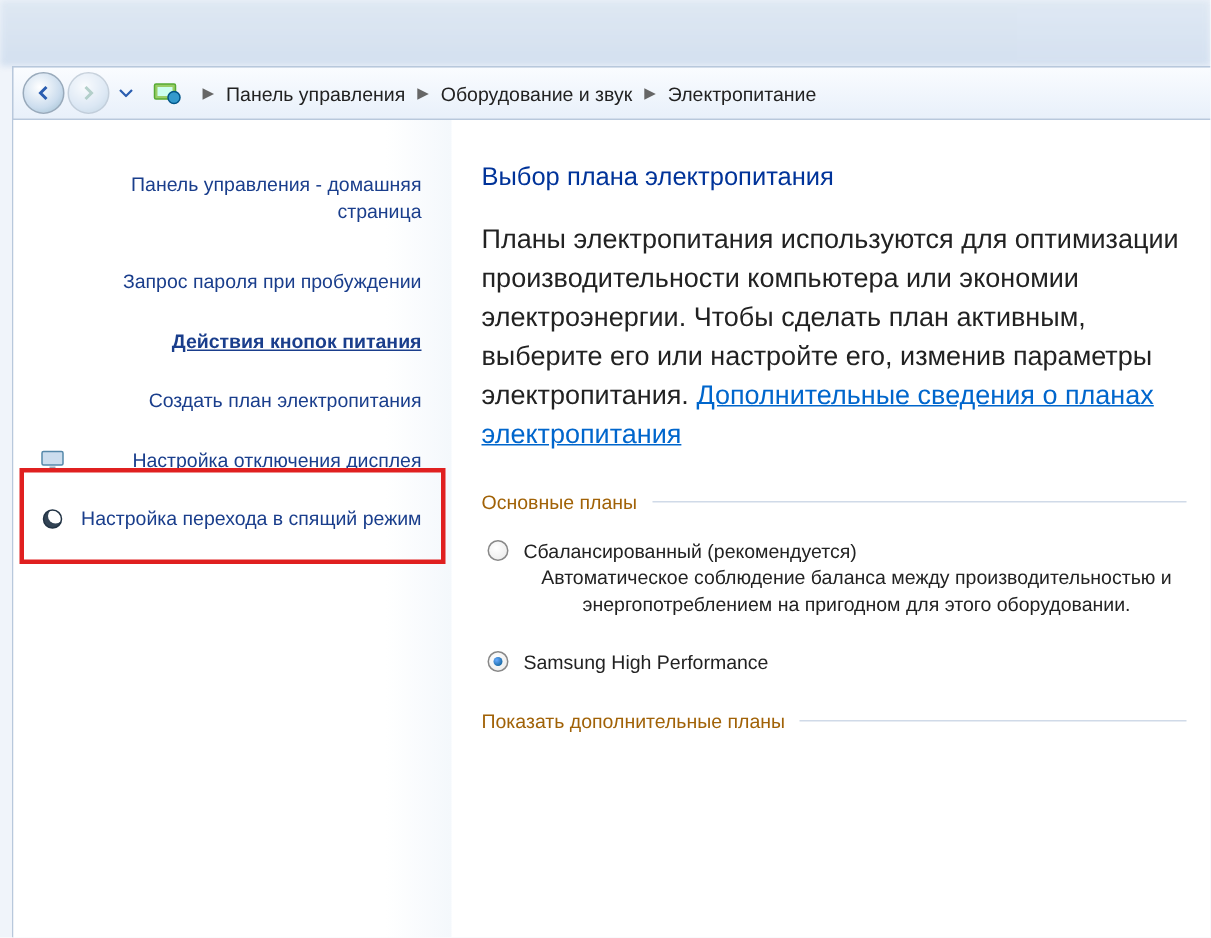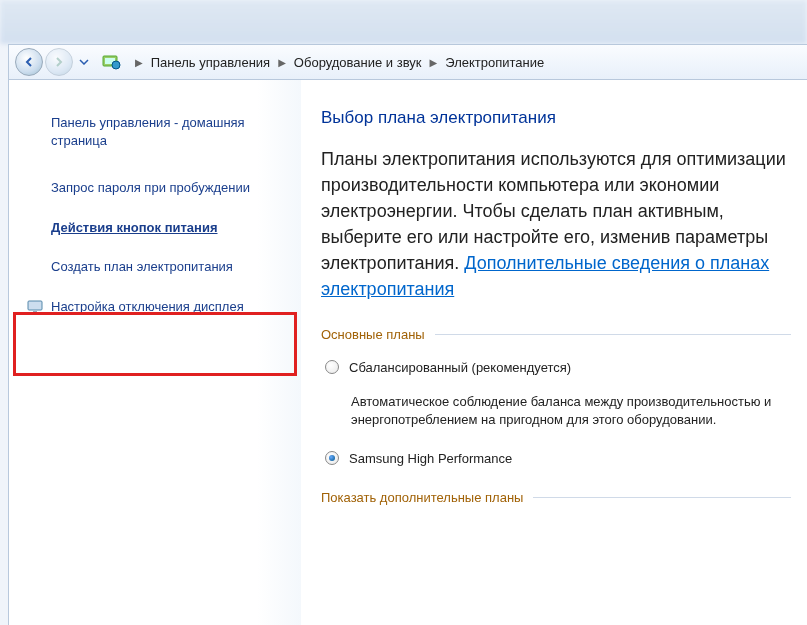--- a/index.html
+++ b/index.html
@@ -77,20 +77,21 @@
       background: linear-gradient(to right, #fff 0%, #fff 85%, #f4f8fc 100%);
       padding: 28px 0 0 0;
       position: relative;
     }
     .sidebar-item {
       padding: 6px 20px 6px 42px;
       color: #1a3e8c;
       cursor: pointer;
       line-height: 1.35;
       position: relative;
+      text-align: right;
     }
     .sidebar-item.home { color: #1a3e8c; margin-bottom: 18px; }
     .sidebar-item.underline { text-decoration: underline; font-weight: bold; }
     .sidebar-item.spaced { margin-bottom: 10px; }
     .sidebar-icon {
       position: absolute;
       left: 18px;
       top: 7px;
       width: 16px; height: 16px;
     }
@@ -150,23 +151,24 @@
     }
     .radio.checked::after {
       content: '';
       width: 6px; height: 6px;
       border-radius: 50%;
       background: radial-gradient(circle at 35% 35%, #6af, #058);
     }
     .plan-name { font-weight: normal; font-size: 13px; color: #222; }
     .plan-desc {
       font-size: 13px; color: #222;
-      margin-top: 18px;
+      margin-top: 1px;
       padding-left: 2px;
       line-height: 1.4;
+      text-align: center;
     }
   </style>
 </head>
 <body>
 
 <div class="blur-bg"></div>
 
 <div class="nav-bar">
   <div class="nav-btn">
     <svg viewBox="0 0 12 12">
@@ -212,20 +214,28 @@
     <div class="sidebar-item spaced">
       <span>Создать план электропитания</span>
     </div>
     <div class="sidebar-item spaced">
       <svg class="sidebar-icon" viewBox="0 0 16 16">
         <rect x="1" y="2" width="14" height="9" rx="1" fill="#cde" stroke="#58a"></rect>
         <rect x="6" y="12" width="4" height="2" fill="#9ab"></rect>
       </svg>
       <span>Настройка отключения дисплея</span>
     </div>
+    <div class="sidebar-item">
+      <svg class="sidebar-icon" viewBox="0 0 16 16">
+        <circle cx="8" cy="8" r="6" fill="#345"></circle>
+        <circle cx="10" cy="6" r="5" fill="#fff"></circle>
+        <circle cx="8" cy="8" r="6" fill="none" stroke="#234"></circle>
+      </svg>
+      <span>Настройка перехода в спящий режим</span>
+    </div>
     <div class="highlight-box"></div>
   </div>
 
   <div class="main">
     <h1>Выбор плана электропитания</h1>
     <p class="intro">
       <span>Планы электропитания используются для оптимизации производительности компьютера или экономии электроэнергии. Чтобы сделать план активным, выберите его или настройте его, изменив параметры электропитания. </span><span class="link">Дополнительные сведения о планах электропитания</span>
     </p>
 
     <div class="group-header">

